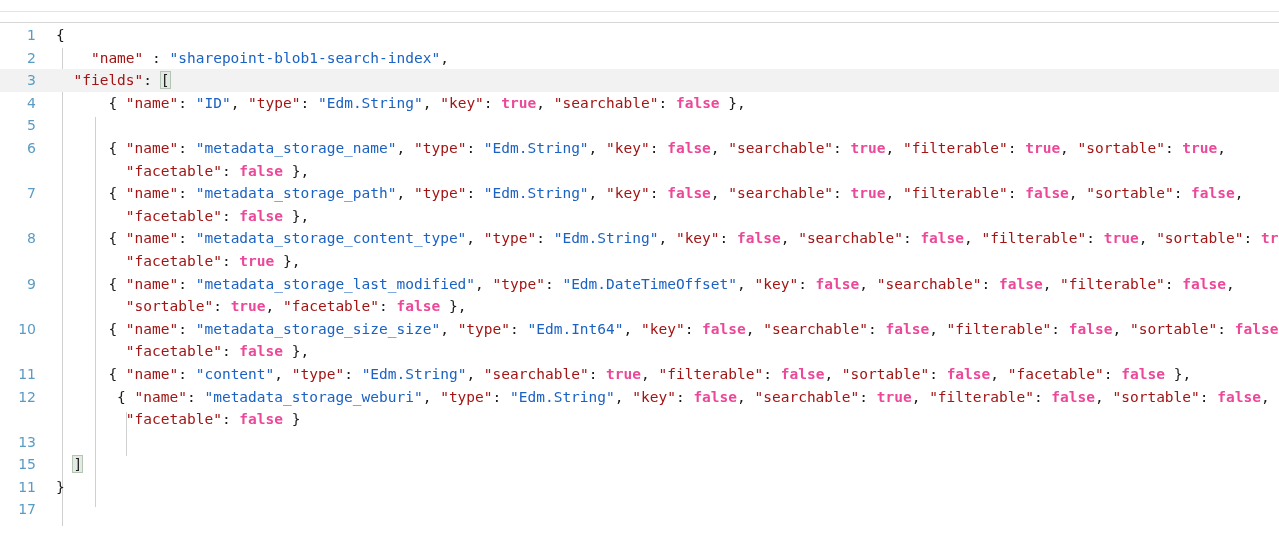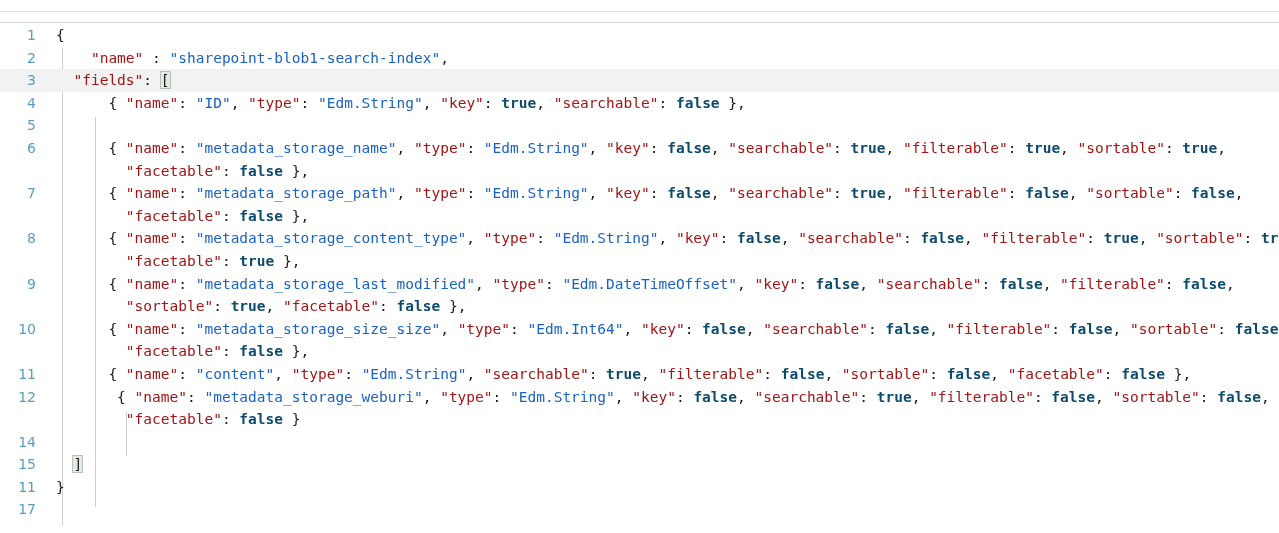--- a/index.html
+++ b/index.html
@@ -71,21 +71,21 @@
     width: 1px;
     background: #d0d0d0;
   }
   #guide-1 { left: 62px;  top: 24px;  height: 478px; }
   #guide-2 { left: 95px;  top: 93px;  height: 390px; }
   #guide-3 { left: 126px; top: 388px; height: 44px;  }
 
   
   .tk-key   { color: #a31515; }
   .tk-str   { color: #1a62c4; }
-  .tk-bool  { color: #0c4a6e; font-weight: bold; }
+  .tk-bool  { color: #ec4899; font-weight: bold; }
   .tk-punc  { color: #1b1b1b; }
   .tk-brace { color: #1b1b1b; }
   .tk-match {
     color: #1b1b1b;
     background: #e3e9e3;
     outline: 1px solid #b6c4b6;
   }
 </style>
 </head>
 <body>
@@ -111,20 +111,20 @@
         <div class="line"><div class="gutter"></div><div class="code"><span>        </span><span class="tk-key">"facetable"</span><span class="tk-punc">: </span><span class="tk-bool">false</span><span class="tk-brace"> }</span><span class="tk-punc">,</span></div></div>
         <div class="line"><div class="gutter">8</div><div class="code"><span>      </span><span class="tk-brace">{ </span><span class="tk-key">"name"</span><span class="tk-punc">: </span><span class="tk-str">"metadata_storage_content_type"</span><span class="tk-punc">, </span><span class="tk-key">"type"</span><span class="tk-punc">: </span><span class="tk-str">"Edm.String"</span><span class="tk-punc">, </span><span class="tk-key">"key"</span><span class="tk-punc">: </span><span class="tk-bool">false</span><span class="tk-punc">, </span><span class="tk-key">"searchable"</span><span class="tk-punc">: </span><span class="tk-bool">false</span><span class="tk-punc">, </span><span class="tk-key">"filterable"</span><span class="tk-punc">: </span><span class="tk-bool">true</span><span class="tk-punc">, </span><span class="tk-key">"sortable"</span><span class="tk-punc">: </span><span class="tk-bool">true</span></div></div>
         <div class="line"><div class="gutter"></div><div class="code"><span>        </span><span class="tk-key">"facetable"</span><span class="tk-punc">: </span><span class="tk-bool">true</span><span class="tk-brace"> }</span><span class="tk-punc">,</span></div></div>
         <div class="line"><div class="gutter">9</div><div class="code"><span>      </span><span class="tk-brace">{ </span><span class="tk-key">"name"</span><span class="tk-punc">: </span><span class="tk-str">"metadata_storage_last_modified"</span><span class="tk-punc">, </span><span class="tk-key">"type"</span><span class="tk-punc">: </span><span class="tk-str">"Edm.DateTimeOffset"</span><span class="tk-punc">, </span><span class="tk-key">"key"</span><span class="tk-punc">: </span><span class="tk-bool">false</span><span class="tk-punc">, </span><span class="tk-key">"searchable"</span><span class="tk-punc">: </span><span class="tk-bool">false</span><span class="tk-punc">, </span><span class="tk-key">"filterable"</span><span class="tk-punc">: </span><span class="tk-bool">false</span><span class="tk-punc">,</span></div></div>
         <div class="line"><div class="gutter"></div><div class="code"><span>        </span><span class="tk-key">"sortable"</span><span class="tk-punc">: </span><span class="tk-bool">true</span><span class="tk-punc">, </span><span class="tk-key">"facetable"</span><span class="tk-punc">: </span><span class="tk-bool">false</span><span class="tk-brace"> }</span><span class="tk-punc">,</span></div></div>
         <div class="line"><div class="gutter">10</div><div class="code"><span>      </span><span class="tk-brace">{ </span><span class="tk-key">"name"</span><span class="tk-punc">: </span><span class="tk-str">"metadata_storage_size_size"</span><span class="tk-punc">, </span><span class="tk-key">"type"</span><span class="tk-punc">: </span><span class="tk-str">"Edm.Int64"</span><span class="tk-punc">, </span><span class="tk-key">"key"</span><span class="tk-punc">: </span><span class="tk-bool">false</span><span class="tk-punc">, </span><span class="tk-key">"searchable"</span><span class="tk-punc">: </span><span class="tk-bool">false</span><span class="tk-punc">, </span><span class="tk-key">"filterable"</span><span class="tk-punc">: </span><span class="tk-bool">false</span><span class="tk-punc">, </span><span class="tk-key">"sortable"</span><span class="tk-punc">: </span><span class="tk-bool">false</span><span class="tk-punc">,</span></div></div>
         <div class="line"><div class="gutter"></div><div class="code"><span>        </span><span class="tk-key">"facetable"</span><span class="tk-punc">: </span><span class="tk-bool">false</span><span class="tk-brace"> }</span><span class="tk-punc">,</span></div></div>
         <div class="line"><div class="gutter">11</div><div class="code"><span>      </span><span class="tk-brace">{ </span><span class="tk-key">"name"</span><span class="tk-punc">: </span><span class="tk-str">"content"</span><span class="tk-punc">, </span><span class="tk-key">"type"</span><span class="tk-punc">: </span><span class="tk-str">"Edm.String"</span><span class="tk-punc">, </span><span class="tk-key">"searchable"</span><span class="tk-punc">: </span><span class="tk-bool">true</span><span class="tk-punc">, </span><span class="tk-key">"filterable"</span><span class="tk-punc">: </span><span class="tk-bool">false</span><span class="tk-punc">, </span><span class="tk-key">"sortable"</span><span class="tk-punc">: </span><span class="tk-bool">false</span><span class="tk-punc">, </span><span class="tk-key">"facetable"</span><span class="tk-punc">: </span><span class="tk-bool">false</span><span class="tk-brace"> }</span><span class="tk-punc">,</span></div></div>
         <div class="line"><div class="gutter">12</div><div class="code"><span>       </span><span class="tk-brace">{ </span><span class="tk-key">"name"</span><span class="tk-punc">: </span><span class="tk-str">"metadata_storage_weburi"</span><span class="tk-punc">, </span><span class="tk-key">"type"</span><span class="tk-punc">: </span><span class="tk-str">"Edm.String"</span><span class="tk-punc">, </span><span class="tk-key">"key"</span><span class="tk-punc">: </span><span class="tk-bool">false</span><span class="tk-punc">, </span><span class="tk-key">"searchable"</span><span class="tk-punc">: </span><span class="tk-bool">true</span><span class="tk-punc">, </span><span class="tk-key">"filterable"</span><span class="tk-punc">: </span><span class="tk-bool">false</span><span class="tk-punc">, </span><span class="tk-key">"sortable"</span><span class="tk-punc">: </span><span class="tk-bool">false</span><span class="tk-punc">,</span></div></div>
         <div class="line"><div class="gutter"></div><div class="code"><span>        </span><span class="tk-key">"facetable"</span><span class="tk-punc">: </span><span class="tk-bool">false</span><span class="tk-brace"> }</span></div></div>
-        <div class="line"><div class="gutter">14</div><div class="code"></div></div>
+        <div class="line"><div class="gutter">13</div><div class="code"></div></div>
         <div class="line"><div class="gutter">15</div><div class="code"><span>  </span><span class="tk-match">]</span></div></div>
         <div class="line"><div class="gutter">11</div><div class="code"><span class="tk-brace">}</span></div></div>
         <div class="line"><div class="gutter">17</div><div class="code"></div></div>
       </div>
   </div>
 
 </div>
 
 </body></html>

